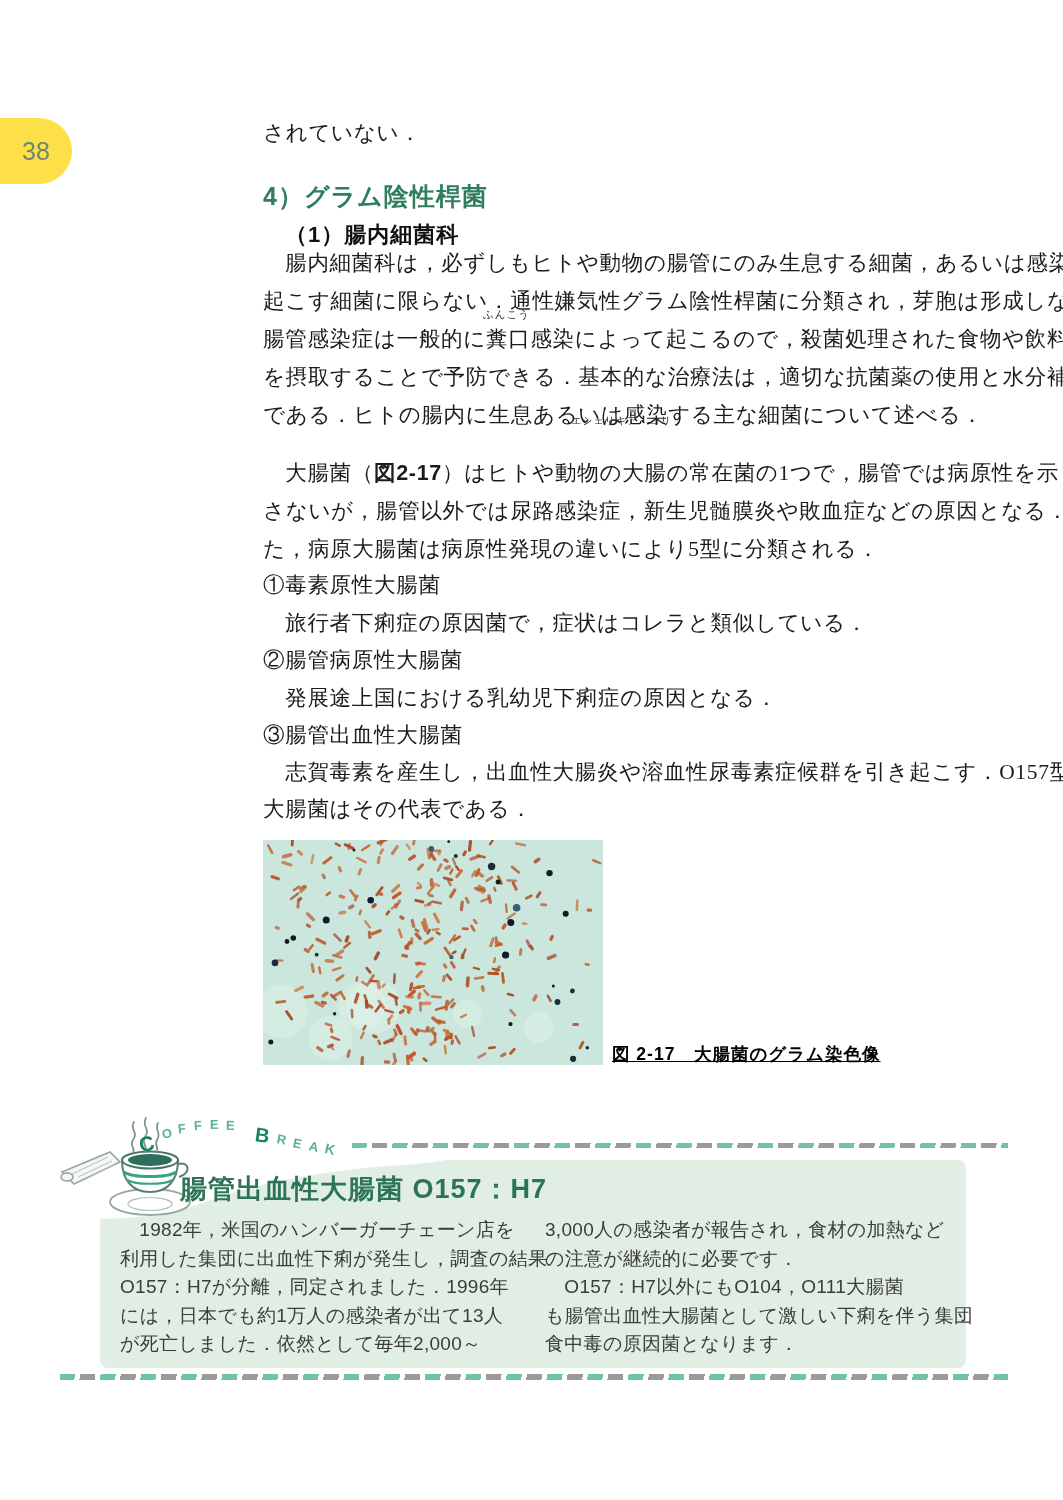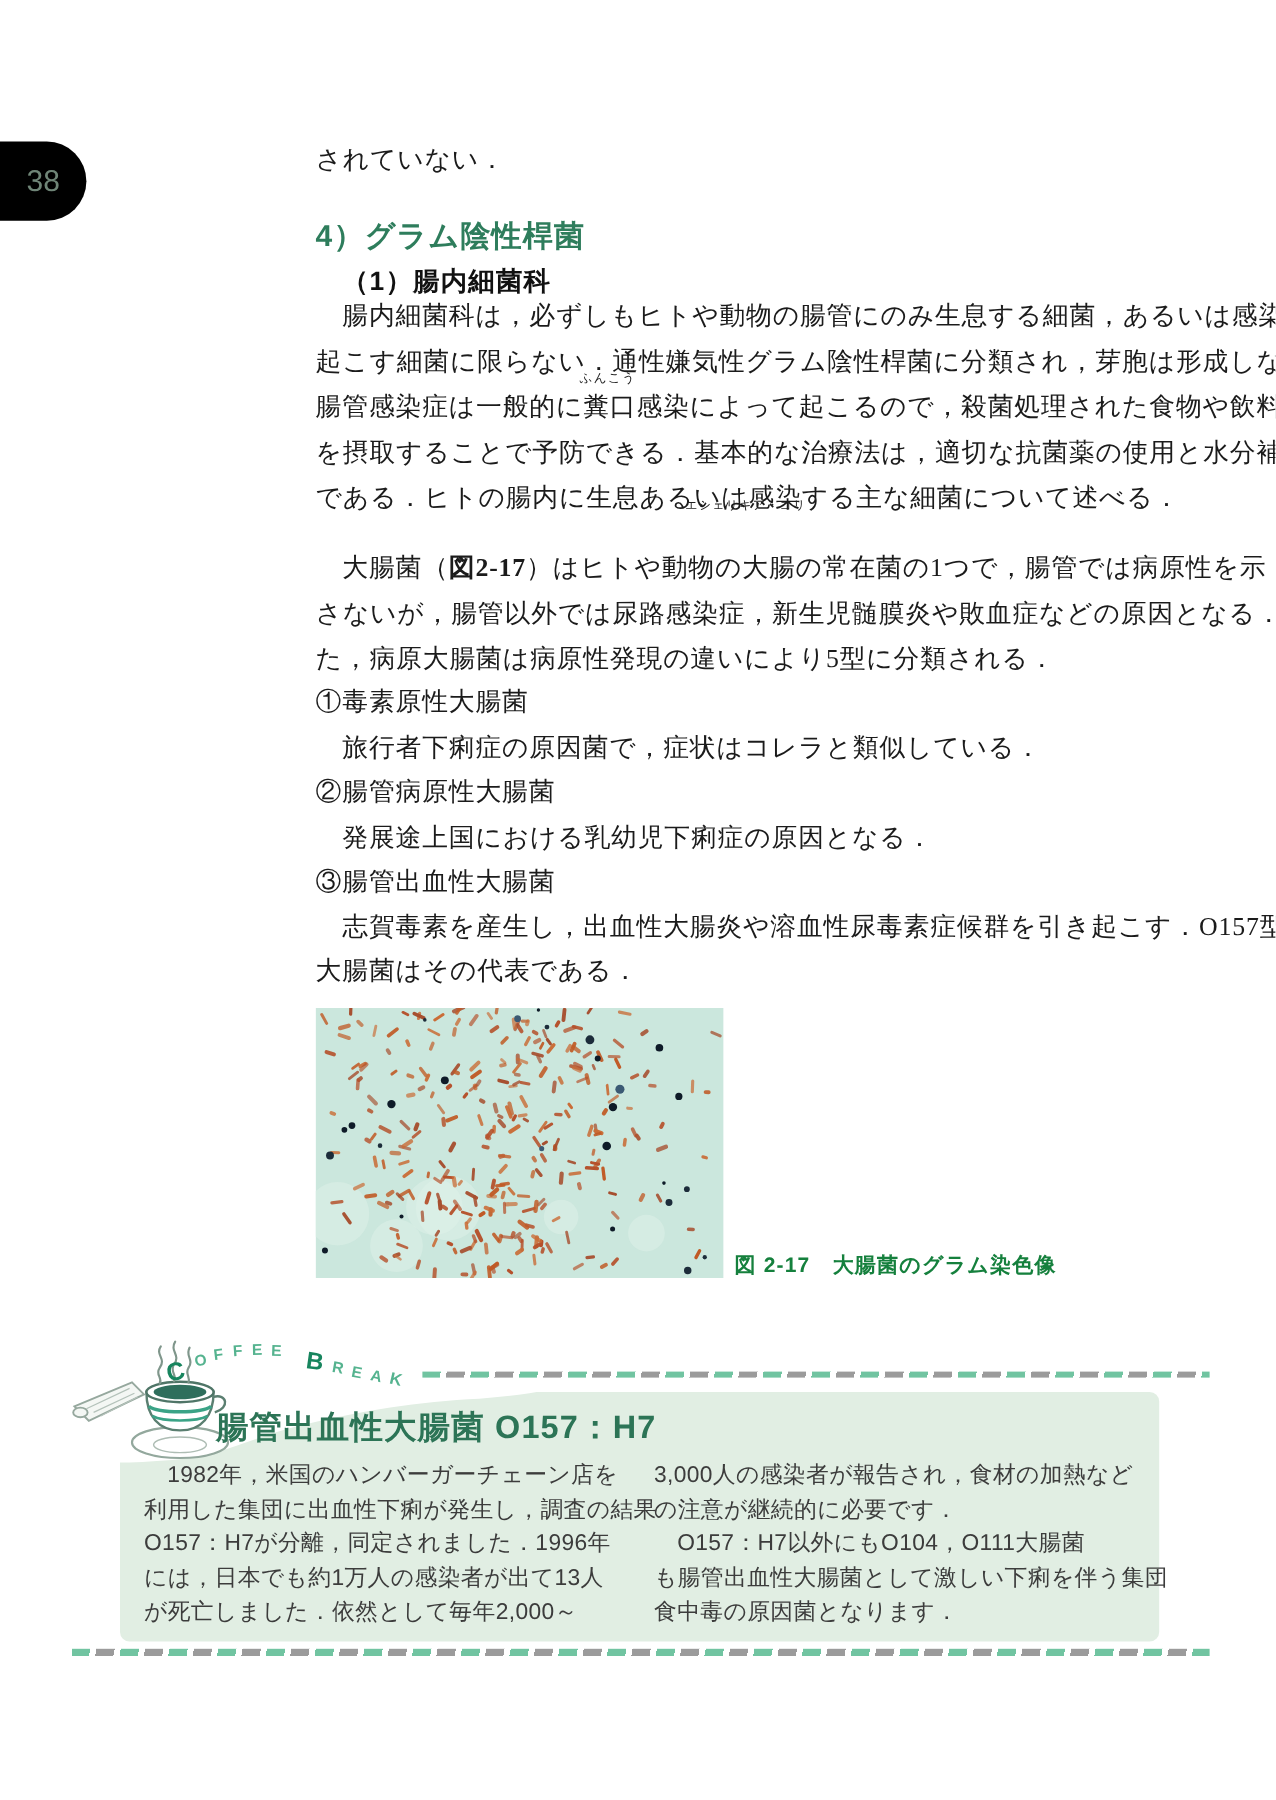--- a/index.html
+++ b/index.html
@@ -1,39 +1,39 @@
 <!DOCTYPE html>
 <html><head>
 <meta charset="utf-8">
 <style>
   html,body{margin:0;padding:0;background:#ffffff;}
   .page{position:relative;width:1063px;height:1500px;background:#ffffff;overflow:hidden;
         font-family:"Liberation Serif","DejaVu Serif",serif;color:#1b1b1b;}
 
   
-  .page-badge{position:absolute;left:0;top:118px;width:72px;height:66px;background:#000000;
+  .page-badge{position:absolute;left:0;top:118px;width:72px;height:66px;background:#fde047;
       border-radius:0 33px 33px 0;display:flex;align-items:center;justify-content:center;}
   .page-badge span{font-family:"Liberation Sans","DejaVu Sans",sans-serif;font-size:25px;color:#6f8577;}
 
   
   .tl{position:absolute;left:263px;width:740px;font-size:21.5px;line-height:30px;
       letter-spacing:0.7px;white-space:nowrap;}
   .sec-head{position:absolute;left:263px;top:180px;margin:0;font-family:"Liberation Sans","DejaVu Sans",sans-serif;
       font-size:25px;font-weight:bold;color:#2e7d5c;letter-spacing:1px;}
   .sub-head{position:absolute;left:285px;top:220px;margin:0;font-family:"Liberation Sans","DejaVu Sans",sans-serif;
       font-size:22px;font-weight:bold;color:#111;letter-spacing:1px;}
   .furigana{position:absolute;font-family:"Liberation Sans","DejaVu Sans",sans-serif;
       font-size:10.5px;color:#222;text-align:right;letter-spacing:1px;white-space:nowrap;}
-  .fig-ref{font-family:Liberation Serif, serif;font-weight:bold;margin-top:15px;}
+  .fig-ref{font-family:Liberation Sans, sans-serif;font-weight:bold;margin-top:15px;}
   .latin-italic{font-style:italic;letter-spacing:0;}
 
   
   .micro-wrap{position:absolute;left:263px;top:840px;width:340px;height:225px;}
   .fig-caption{position:absolute;left:612px;top:1042px;font-family:"Liberation Sans","DejaVu Sans",sans-serif;
-      font-size:17.5px;font-weight:bold;color:#15803d;letter-spacing:1px;white-space:nowrap;}
+      font-size:17.5px;font-weight:bold;color:#000000;letter-spacing:1px;white-space:nowrap;text-decoration:underline;}
 
   
   .cb-box{position:absolute;left:100px;top:1160px;width:866px;height:208px;background:#e1eee3;border-radius:8px;}
   .cb-wave{position:absolute;left:90px;top:1148px;width:400px;height:80px;}
   .cb-cup{position:absolute;left:58px;top:1116px;width:160px;height:110px;}
   .dash-line{position:absolute;background:repeating-linear-gradient(100deg,
       #71c4a1 0 15px, rgba(0,0,0,0) 15px 20px, #9b9b9b 20px 35px, rgba(0,0,0,0) 35px 40px);}
   .dash-top{left:352px;top:1143px;width:656px;height:5px;}
   .dash-bottom{left:60px;top:1374px;width:948px;height:6px;}
   .cb-letter{position:absolute;font-family:"Liberation Sans","DejaVu Sans",sans-serif;

